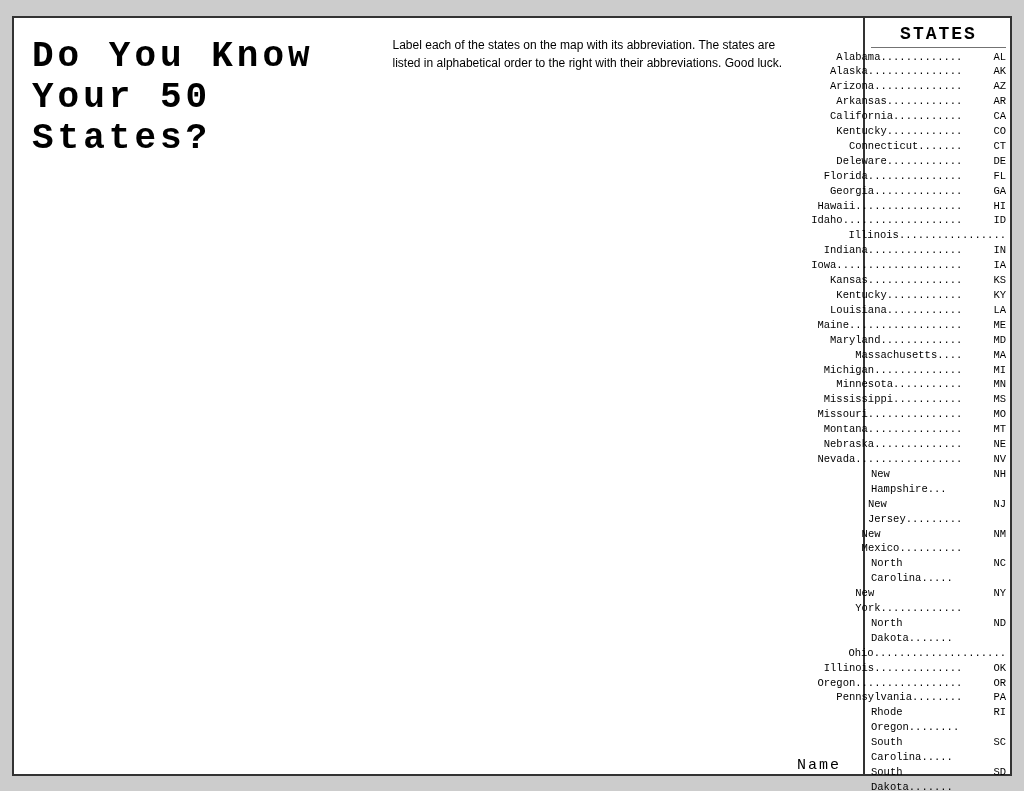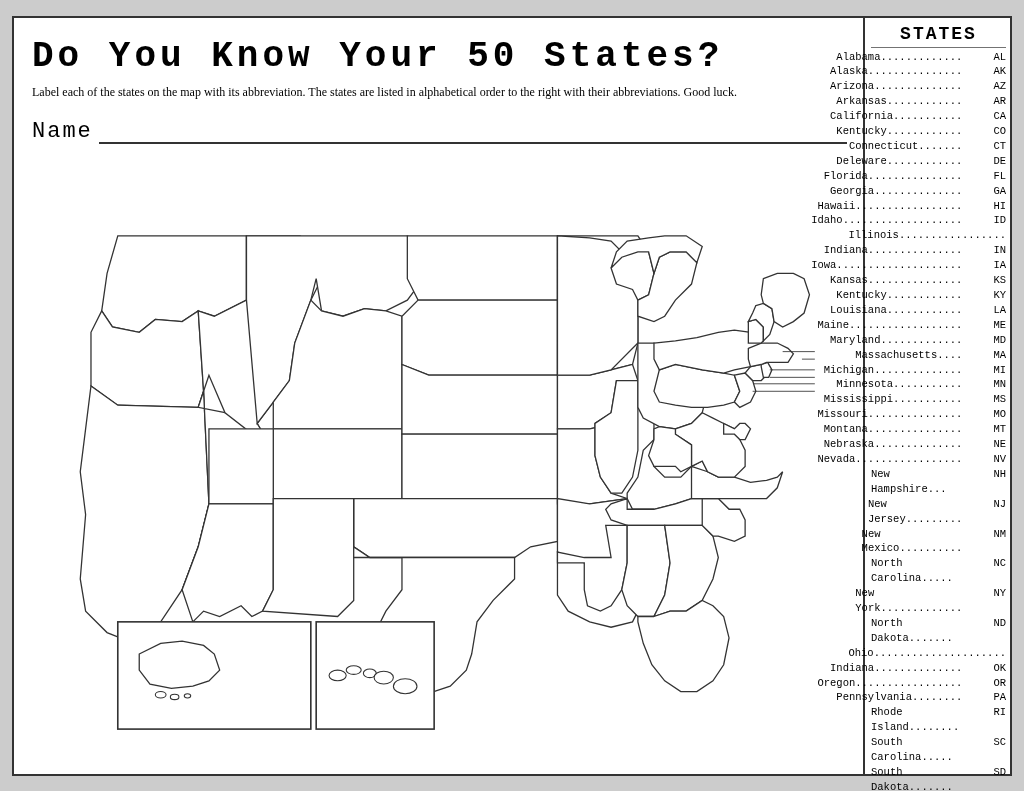--- a/index.html
+++ b/index.html
@@ -16,43 +16,42 @@
       height: 760px;
       background: white;
       border: 2px solid #333;
       display: flex;
       flex-direction: row;
       padding: 0;
       position: relative;
     }
     .main-content {
       flex: 1;
-      padding: 18px 16px 10px 18px;
-      display: flex;
-      flex-direction: column;
+      padding: 18px 16px 0 18px;
+      display: flex;
+      flex-direction: row;
       border-right: 2px solid #333;
     }
     .title {
       font-size: 36px;
       font-weight: bold;
       letter-spacing: 4px;
       font-family: 'Courier New', Courier, monospace;
       margin-bottom: 6px;
     }
     .instructions {
       font-size: 12px;
-      font-family: Liberation Serif, serif;
+      font-family: Liberation Sans, sans-serif;
       line-height: 1.5;
       margin-bottom: 18px;
     }
     .name-line {
-      font-size: 22px;
+      font-size: 15px;
       font-family: 'Courier New', Courier, monospace;
       letter-spacing: 2px;
-      margin-bottom: 14px;
       display: flex;
       align-items: flex-end;
     }
     .name-underline {
       border-bottom: 2px solid #333;
       flex: 1;
       margin-left: 6px;
       height: 24px;
     }
     .map-area {
@@ -370,33 +369,33 @@
           <span class="state-abbr">NY</span>
         </div>
         <div class="state-row">
           <span class="state-name">North Dakota.......</span>
           <span class="state-abbr">ND</span>
         </div>
         <div class="state-row">
           <span class="state-name">Ohio.....................</span>
         </div>
         <div class="state-row">
-          <span class="state-name">Indiana..............</span>
+          <span class="state-name">Illinois..............</span>
           <span class="state-abbr">OK</span>
         </div>
         <div class="state-row">
           <span class="state-name">Oregon.................</span>
           <span class="state-abbr">OR</span>
         </div>
         <div class="state-row">
           <span class="state-name">Pennsylvania........</span>
           <span class="state-abbr">PA</span>
         </div>
         <div class="state-row">
-          <span class="state-name">Rhode Island........</span>
+          <span class="state-name">Rhode Oregon........</span>
           <span class="state-abbr">RI</span>
         </div>
         <div class="state-row">
           <span class="state-name">South Carolina.....</span>
           <span class="state-abbr">SC</span>
         </div>
         <div class="state-row">
           <span class="state-name">South Dakota.......</span>
           <span class="state-abbr">SD</span>
         </div>

